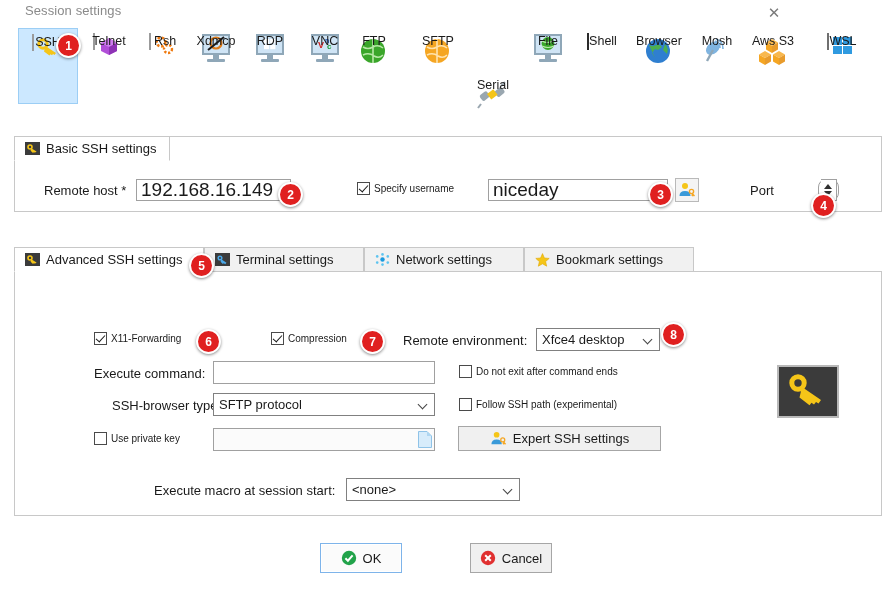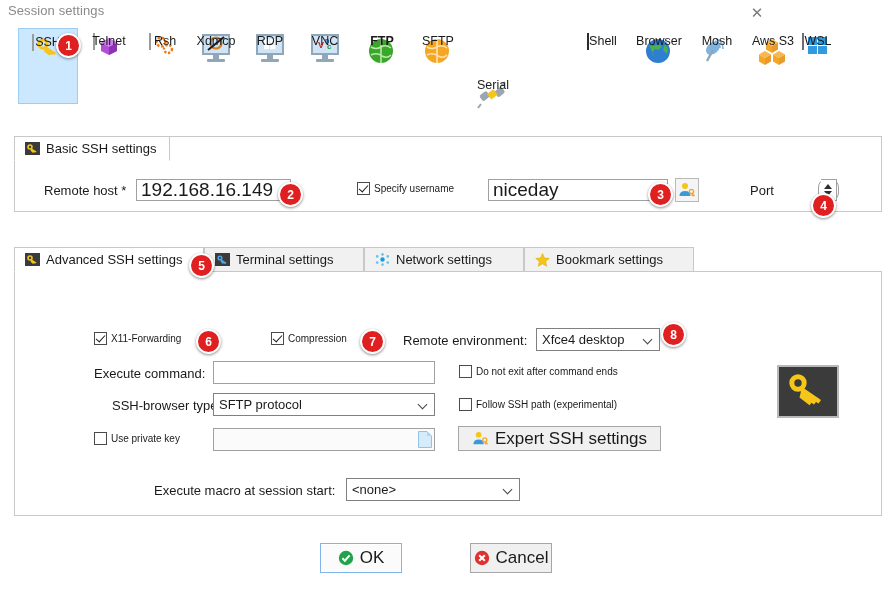--- a/index.html
+++ b/index.html
@@ -10,21 +10,21 @@
     background: #ffffff;
     font-family: "Liberation Sans", sans-serif;
     font-size: 13px;
     color: #1a1a1a;
     overflow: hidden;
     position: relative;
   }
 
   
   #titlebar {
-    position: absolute; left: 0; top: 0; width: 776px; height: 24px;
+    position: absolute; left: 17px; top: 0; width: 776px; height: 24px;
     background: #ffffff;
     text-align: center;
   }
   #titlebar .title {
     position: absolute; left: 8px; top: 3px;
     font-size: 13px; color: #8a8a8a;
     letter-spacing: .1px;
   }
   #titlebar .closebtn {
     position: absolute; right: 8px; top: 2px;
@@ -158,21 +158,21 @@
   }
   .combo .car::after {
     content: ""; position: absolute; left: 1px; top: 2px;
     width: 6px; height: 6px; border: solid #444; border-width: 0 1.4px 1.4px 0;
     transform: rotate(45deg);
   }
   .btn {
     position: absolute; box-sizing: border-box;
     background: #f0f0f0; border: 1px solid #a6a6a6;
     display: flex; align-items: center; justify-content: center; gap: 6px;
-    font-size: 17px; color: #1a1a1a; cursor: pointer;
+    font-size: 13px; color: #1a1a1a; cursor: pointer;
   }
   .btn.focus { border: 1px solid #7eb4ea; background: #fbfbfb; box-shadow: inset 0 0 0 1px #fff; }
 
   .spin {
     position: absolute; width: 16px; box-sizing: border-box;
     border: 1px solid #a0a0a0; border-left: none; background: #fff;
     height: 22px;
   }
   .spin .up, .spin .dn {
     position: absolute; left: 3px; width: 0; height: 0;
@@ -268,21 +268,21 @@
         <svg width="32" height="22" viewBox="0 0 32 22" style="position:absolute;left:0;top:0;">
           <text x="9" y="14" font-family="Liberation Sans" font-size="9" font-weight="bold" fill="#d02020">V</text>
           <text x="16" y="9" font-family="Liberation Sans" font-size="7" font-weight="bold" fill="#1a50b0">n</text>
           <text x="18" y="15" font-family="Liberation Sans" font-size="8" font-weight="bold" fill="#1b9b3a">c</text>
         </svg>
       </span>
     </span>
     <span class="lbl">VNC</span>
   </div>
 
-  <div class="typeitem" style="left:352px;font-weight:bold;">
+  <div class="typeitem" style="left:344px;">
     <span class="ico">
       <svg width="30" height="30" viewBox="0 0 30 30" style="margin-top:2px;">
         <circle cx="15" cy="15" r="12" fill="#3aa62a"></circle>
         <path d="M5 11 q5 3 10 0 q5 -3 10 1 M5 19 q6 -3 11 1 q5 3 9 -1 M15 3 v24" stroke="#b9e8a8" stroke-width="1.6" fill="none"></path>
       </svg>
     </span>
     <span class="lbl">FTP</span>
   </div>
 
   <div class="typeitem" style="left:408px;">
@@ -301,20 +301,32 @@
         <rect x="3" y="13" width="9" height="7" rx="2" fill="#9aa7b0" transform="rotate(-38 7 16)"></rect>
         <rect x="18" y="9" width="9" height="7" rx="2" fill="#9aa7b0" transform="rotate(-38 22 12)"></rect>
         <rect x="11" y="11" width="8" height="7" fill="#f5c518" transform="rotate(-38 15 14)"></rect>
         <line x1="24" y1="6" x2="28" y2="2" stroke="#9aa7b0" stroke-width="2"></line>
         <line x1="4" y1="24" x2="1" y2="28" stroke="#9aa7b0" stroke-width="2"></line>
       </svg>
     </span>
     <span class="lbl">Serial</span>
   </div>
 
+  <div class="typeitem" style="left:518px;">
+    <span class="ico">
+      <span class="mon">
+        <span class="scr"></span><span class="neck"></span><span class="base"></span>
+        <svg width="32" height="22" viewBox="0 0 32 22" style="position:absolute;left:0;top:0;">
+          <circle cx="16" cy="9.5" r="6.4" fill="#3aa62a"></circle>
+          <path d="M10 7 q5 3 11 0 M10 12 q6 3 12 0" stroke="#bdecae" stroke-width="1.2" fill="none"></path>
+        </svg>
+      </span>
+    </span>
+    <span class="lbl">File</span>
+  </div>
 
   <div class="typeitem" style="left:573px;">
     <span class="ico">
       <span class="tile" style="background:#2b2b2b;border-color:#2b2b2b;">
         <span style="position:absolute;left:4px;top:3px;color:#e8e8e8;font-family:'Liberation Mono',monospace;font-size:11px;line-height:11px;">&gt;</span>
       </span>
     </span>
     <span class="lbl">Shell</span>
   </div>
 
@@ -350,21 +362,21 @@
         <polygon points="8,22 14,18.5 14,25.5 8,29" fill="#e89b2c"></polygon>
         <polygon points="8,22 2,18.5 2,25.5 8,29" fill="#f5a623"></polygon>
         <polygon points="22,15 28,18.5 22,22 16,18.5" fill="#f8b84e"></polygon>
         <polygon points="22,22 28,18.5 28,25.5 22,29" fill="#e89b2c"></polygon>
         <polygon points="22,22 16,18.5 16,25.5 22,29" fill="#f5a623"></polygon>
       </svg>
     </span>
     <span class="lbl">Aws S3</span>
   </div>
 
-  <div class="typeitem" style="left:788px;">
+  <div class="typeitem" style="left:813px;">
     <span class="ico">
       <span class="tile" style="background:#2b2b2b;border-color:#6f6f6f;">
         <svg width="20" height="18" viewBox="0 0 20 18" style="position:absolute;left:5px;top:3px;">
           <rect x="0" y="0" width="9" height="8" fill="#2f9ae0"></rect>
           <rect x="10" y="0" width="9" height="8" fill="#2f9ae0"></rect>
           <rect x="0" y="9" width="9" height="8" fill="#2f9ae0"></rect>
           <rect x="10" y="9" width="9" height="8" fill="#2f9ae0"></rect>
         </svg>
       </span>
     </span>

